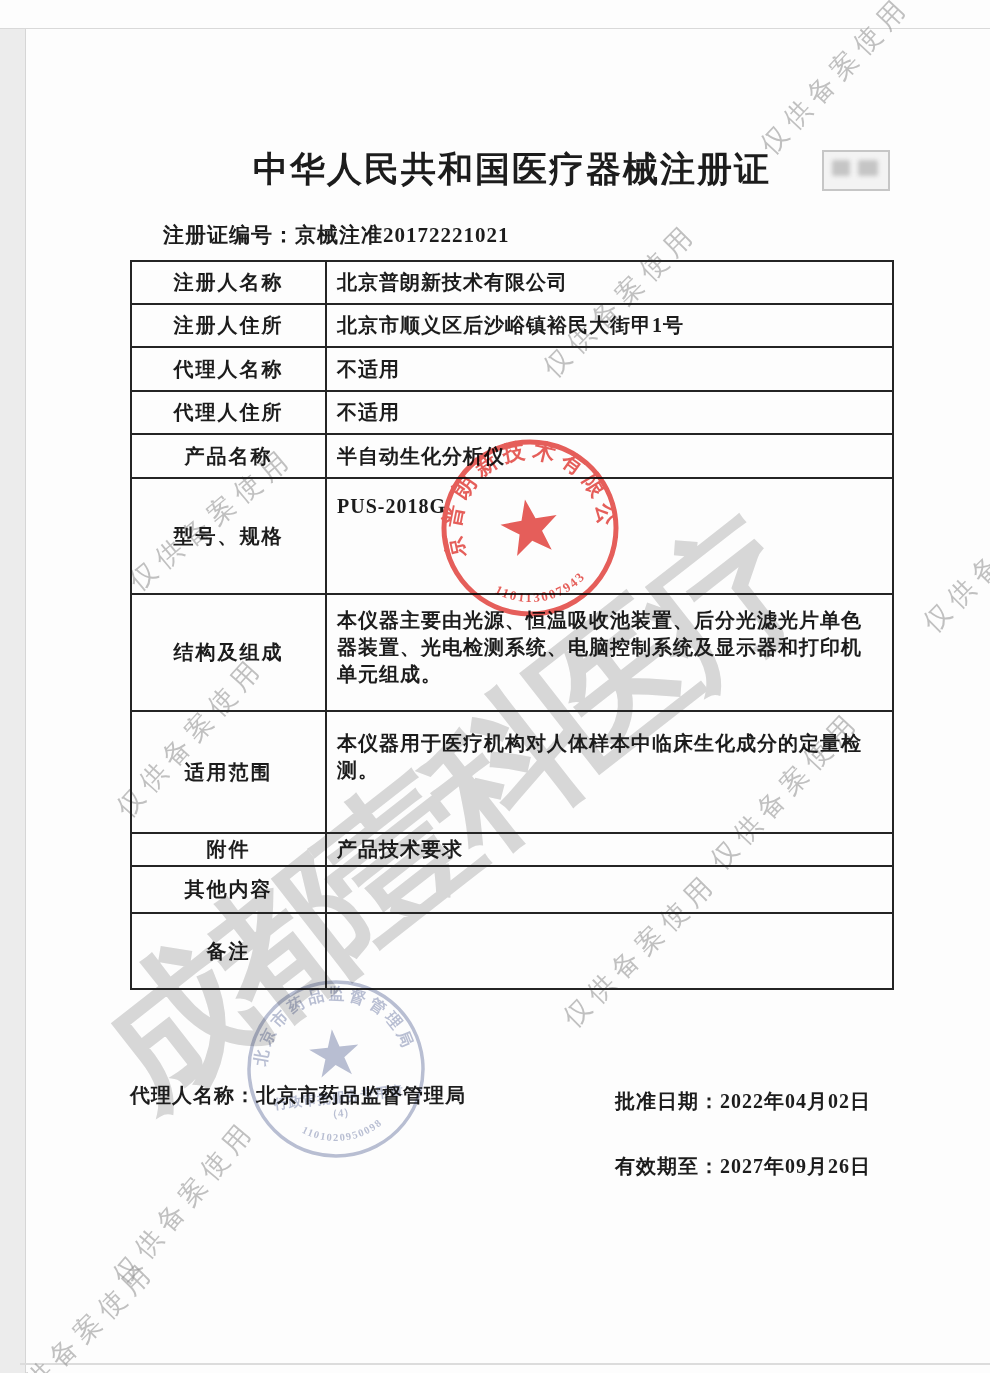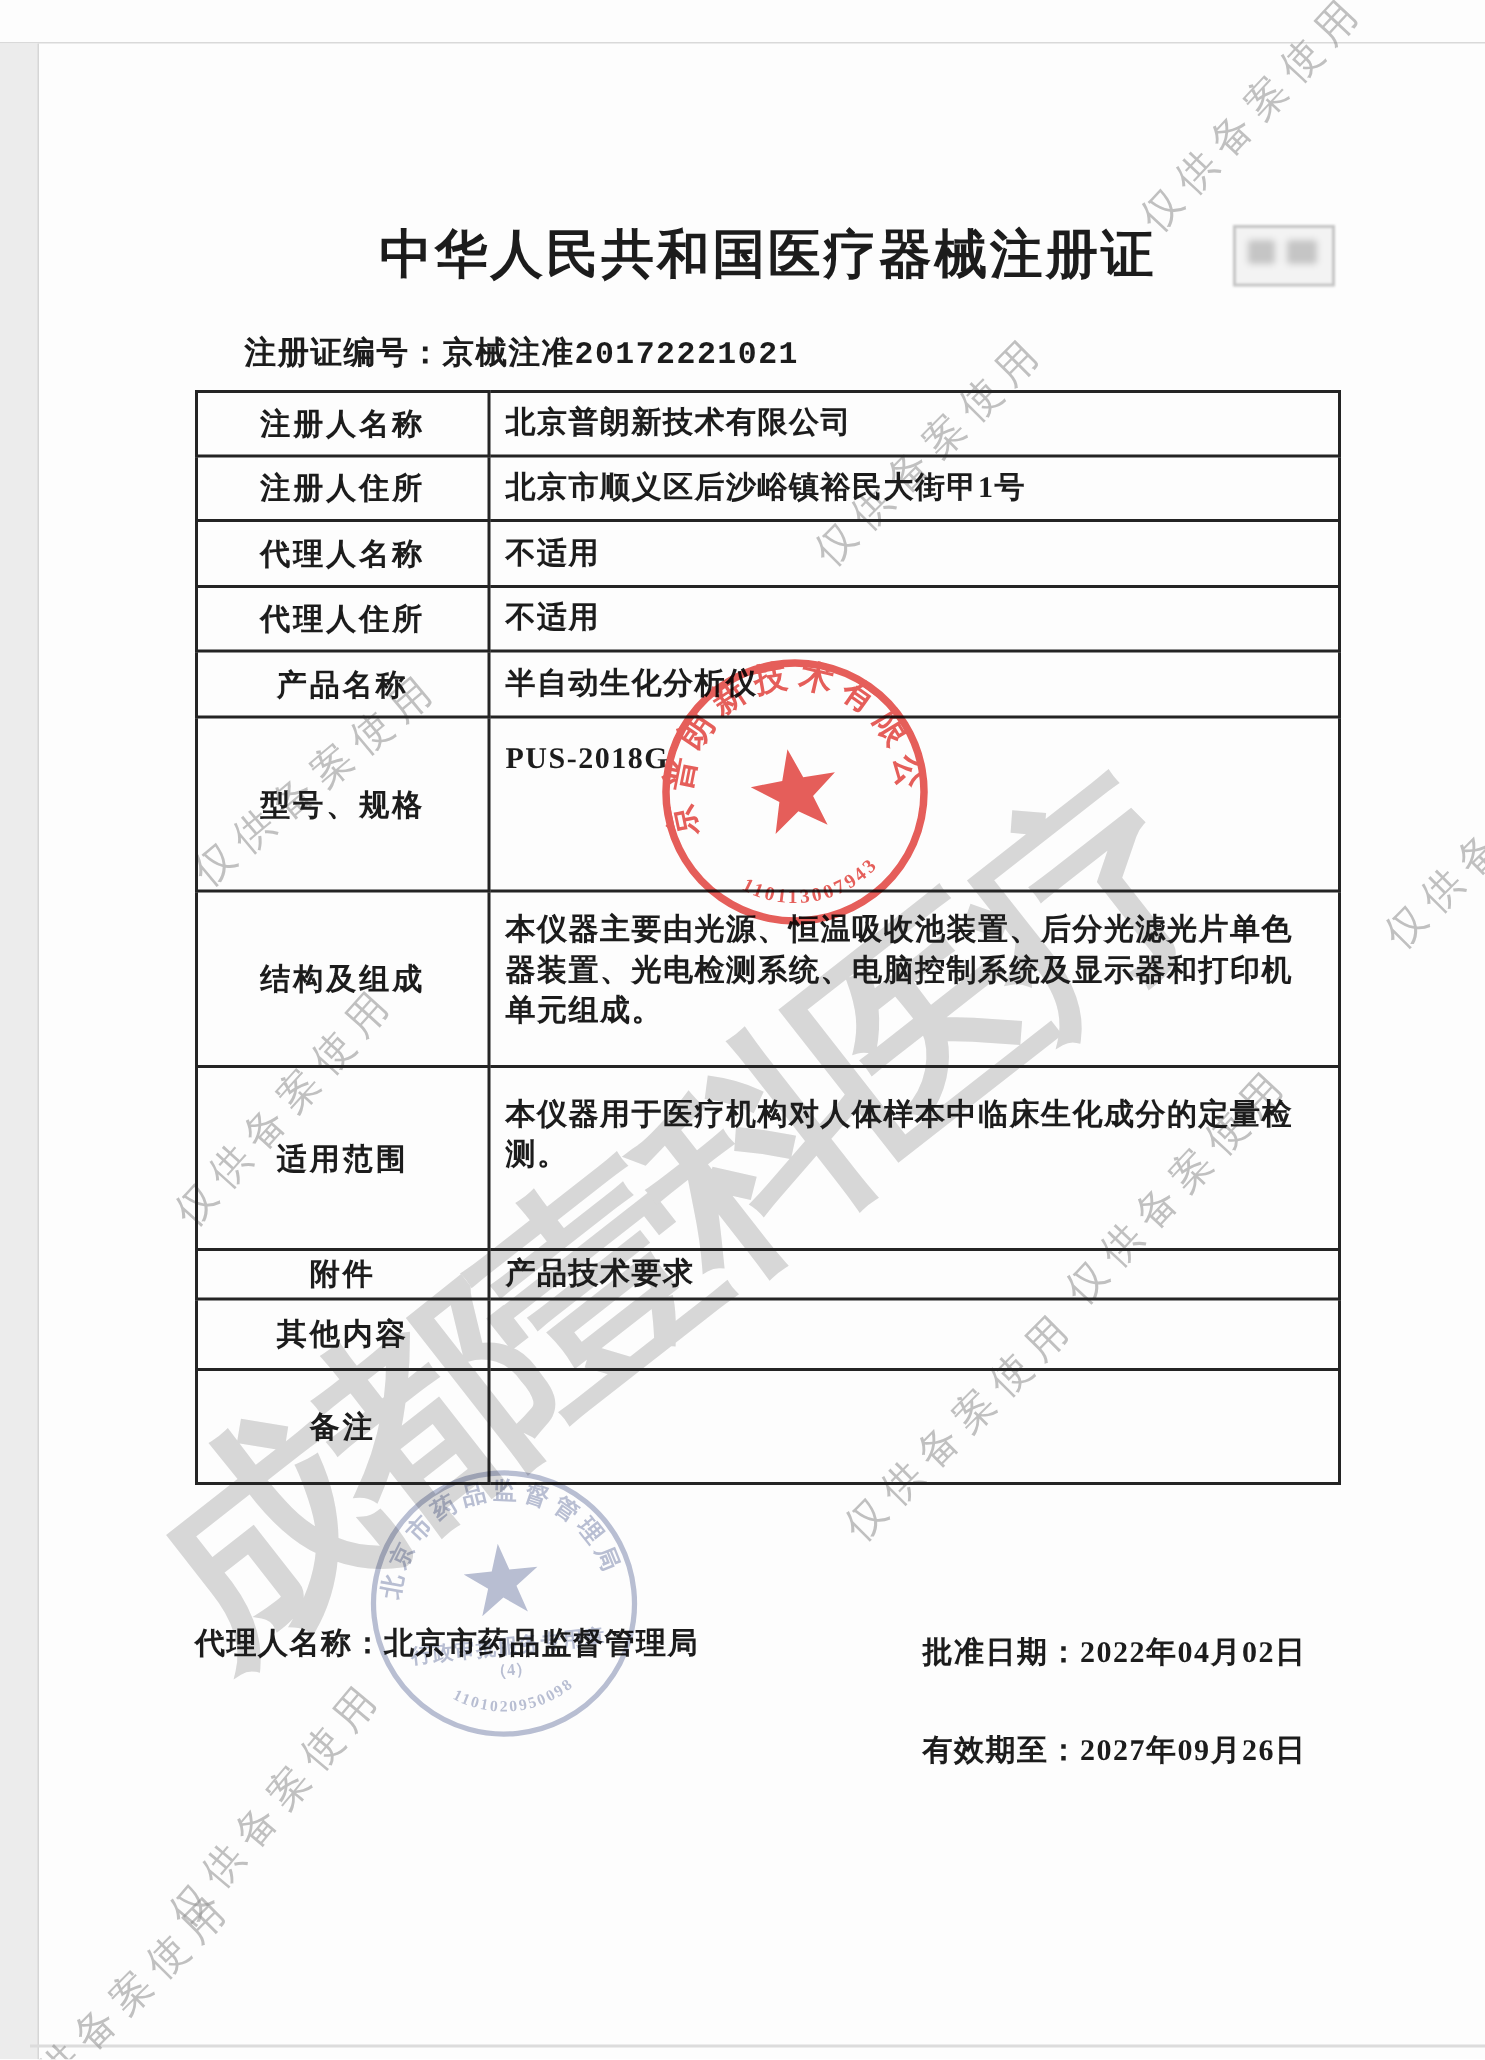--- a/index.html
+++ b/index.html
@@ -19,21 +19,21 @@
   .wm-s{font-size:27px;letter-spacing:7px;color:#8f8f8f;opacity:.55;}
   .wm-l{font-size:150px;font-weight:700;letter-spacing:-12px;color:#a3a3a3;opacity:.42;}
 
   
   .content{position:absolute;inset:0;z-index:2;}
   .title{position:absolute;left:130px;top:146px;width:764px;text-align:center;
          font-size:35px;font-weight:700;letter-spacing:2px;}
   .corner-box{position:absolute;left:822px;top:150px;width:64px;height:37px;
         border:2px solid #c6c6c6;background:#f3f3f3;filter:blur(.7px);}
   .blob{position:absolute;background:#8e8e8e;opacity:.45;filter:blur(2px);border-radius:2px;}
-  .cert-line{position:absolute;left:163px;top:221px;font-size:21px;font-weight:700;letter-spacing:1px;font-family:Liberation Mono, monospace;}
+  .cert-line{position:absolute;left:163px;top:221px;font-size:21px;font-weight:700;letter-spacing:1px;}
 
   table.reg{position:absolute;left:130px;top:260px;width:764px;border-collapse:collapse;table-layout:fixed;background:transparent;}
   table.reg td{border:2px solid #242424;font-size:20px;font-weight:600;overflow:hidden;}
   td.lbl{width:191px;text-align:center;letter-spacing:2px;}
   td.val{padding:2px 10px;letter-spacing:1px;line-height:27px;}
   .vtop{vertical-align:top;}
   .pt12{padding-top:12px!important;} .pt14{padding-top:14px!important;} .pt18{padding-top:18px!important;}
 
   .dept-line{position:absolute;left:130px;top:1082px;font-size:20px;font-weight:700;letter-spacing:1px;}
   .date-line{position:absolute;left:615px;font-size:20px;font-weight:700;letter-spacing:1px;}

